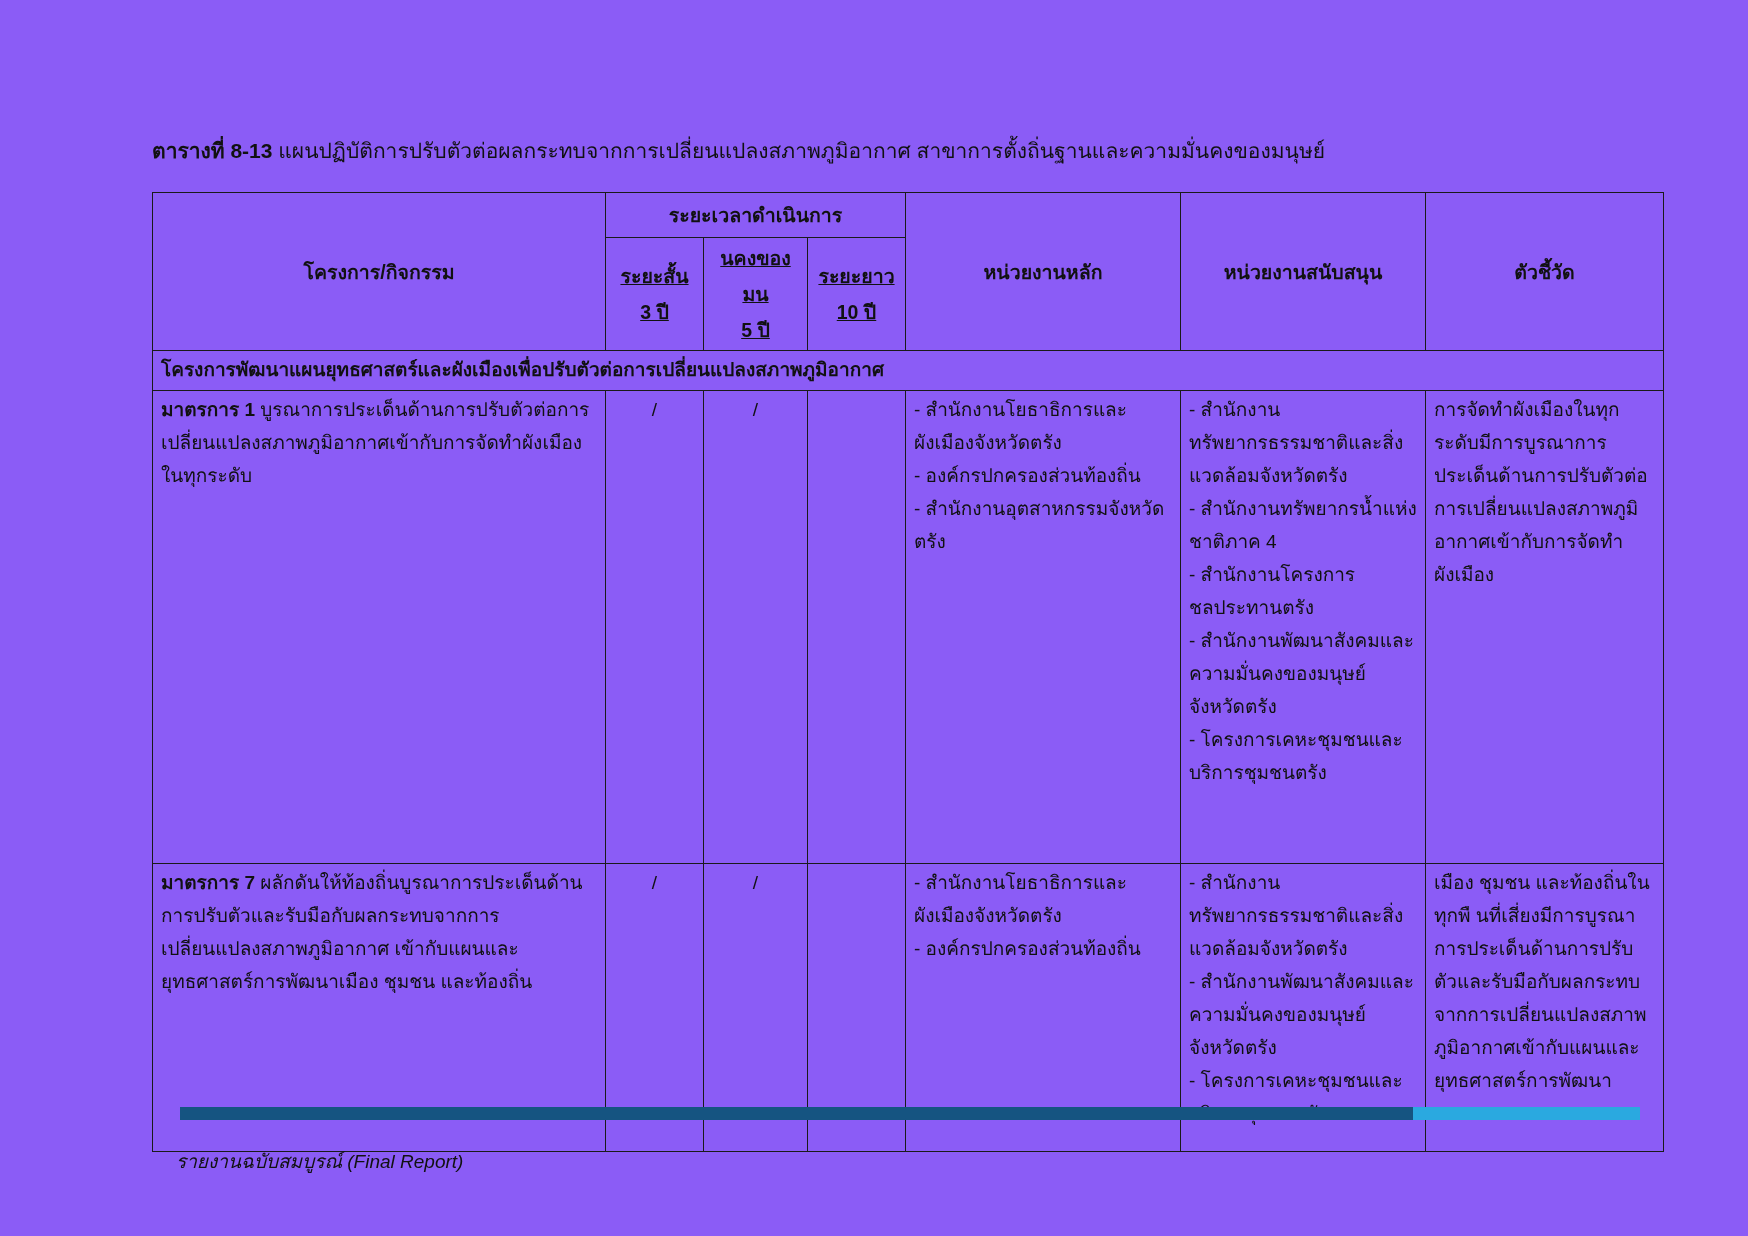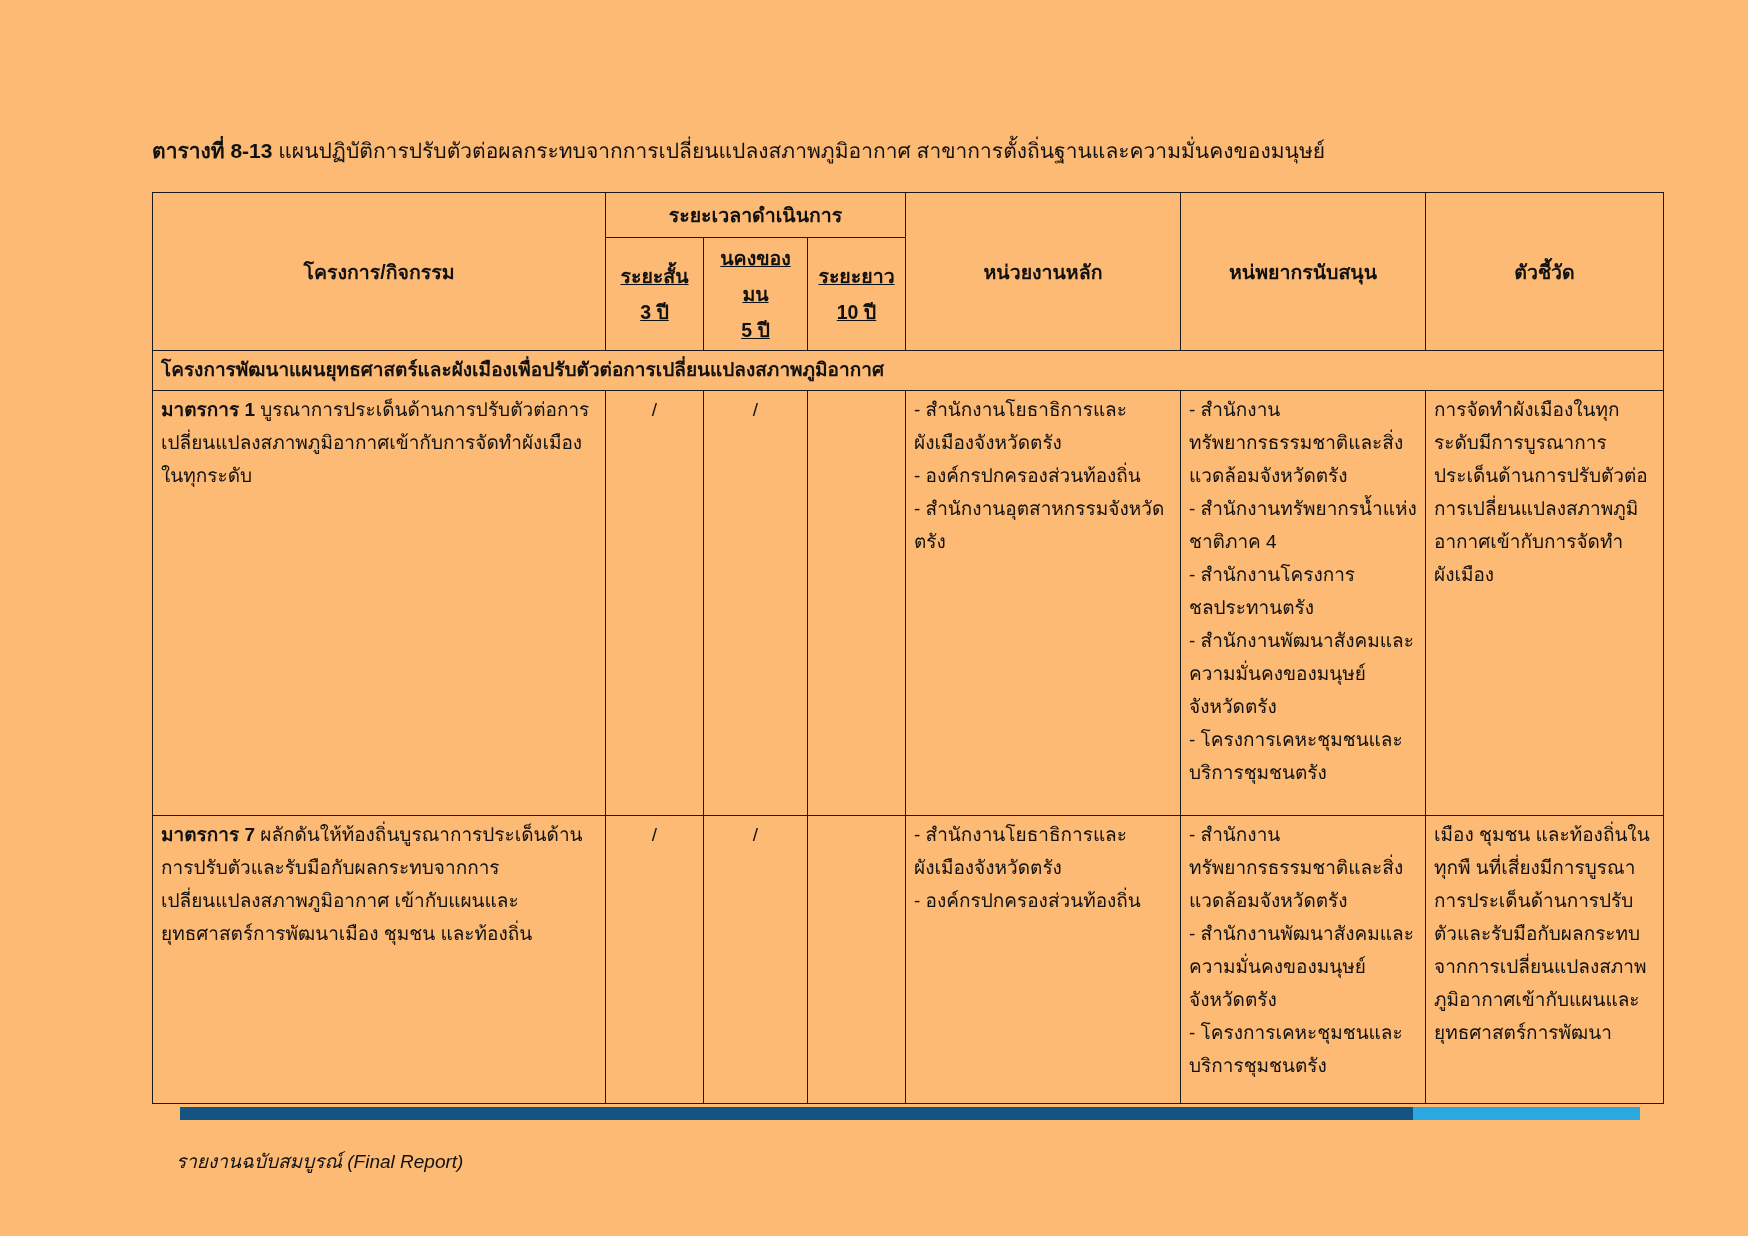--- a/index.html
+++ b/index.html
@@ -7,21 +7,21 @@
     margin: 0;
     padding: 0;
     background: #ffffff;
     font-family: "Liberation Sans", sans-serif;
     color: #111111;
   }
   .page {
     position: relative;
     width: 1748px;
     height: 1236px;
-    background: #fdba74;
+    background: #8b5cf6;
     overflow: hidden;
   }
   .doc-title {
     position: absolute;
     left: 152px;
     top: 136px;
     width: 1500px;
     font-size: 21px;
     line-height: 30px;
     white-space: nowrap;
@@ -57,21 +57,21 @@
   .hdr-group { height: 45px; }
   .hdr-sub th { height: 73px; text-decoration: underline; }
   .hdr-sub .two-line { line-height: 36px; }
   .section-row td {
     height: 35px;
     font-weight: bold;
     line-height: 26px;
     padding: 3px 8px;
     vertical-align: middle;
   }
-  .data-row-1 > td { height: 425px; }
+  .data-row-1 > td { height: 473px; }
   .data-row-2 > td { height: 288px; }
   .cell-check { text-align: center; }
   .agency-line { line-height: 33px; }
   .b { font-weight: bold; }
 
   .footer-bar {
     position: absolute;
     left: 180px;
     top: 1107px;
     width: 1460px;
@@ -121,21 +121,21 @@
       <col style="width:98px">
       <col style="width:275px">
       <col style="width:245px">
       <col style="width:238px">
     </colgroup>
     <tbody>
       <tr class="hdr-group">
         <th rowspan="2">โครงการ/กิจกรรม</th>
         <th colspan="3">ระยะเวลาดำเนินการ</th>
         <th rowspan="2">หน่วยงานหลัก</th>
-        <th rowspan="2">หน่พยากรนับสนุน</th>
+        <th rowspan="2">หน่วยงานสนับสนุน</th>
         <th rowspan="2">ตัวชี้วัด</th>
       </tr>
       <tr class="hdr-sub">
         <th>
           <div class="two-line">ระยะสั้น</div>
           <div class="two-line">3 ปี</div>
         </th>
         <th>
           <div class="two-line">นคงของมน</div>
           <div class="two-line">5 ปี</div>

